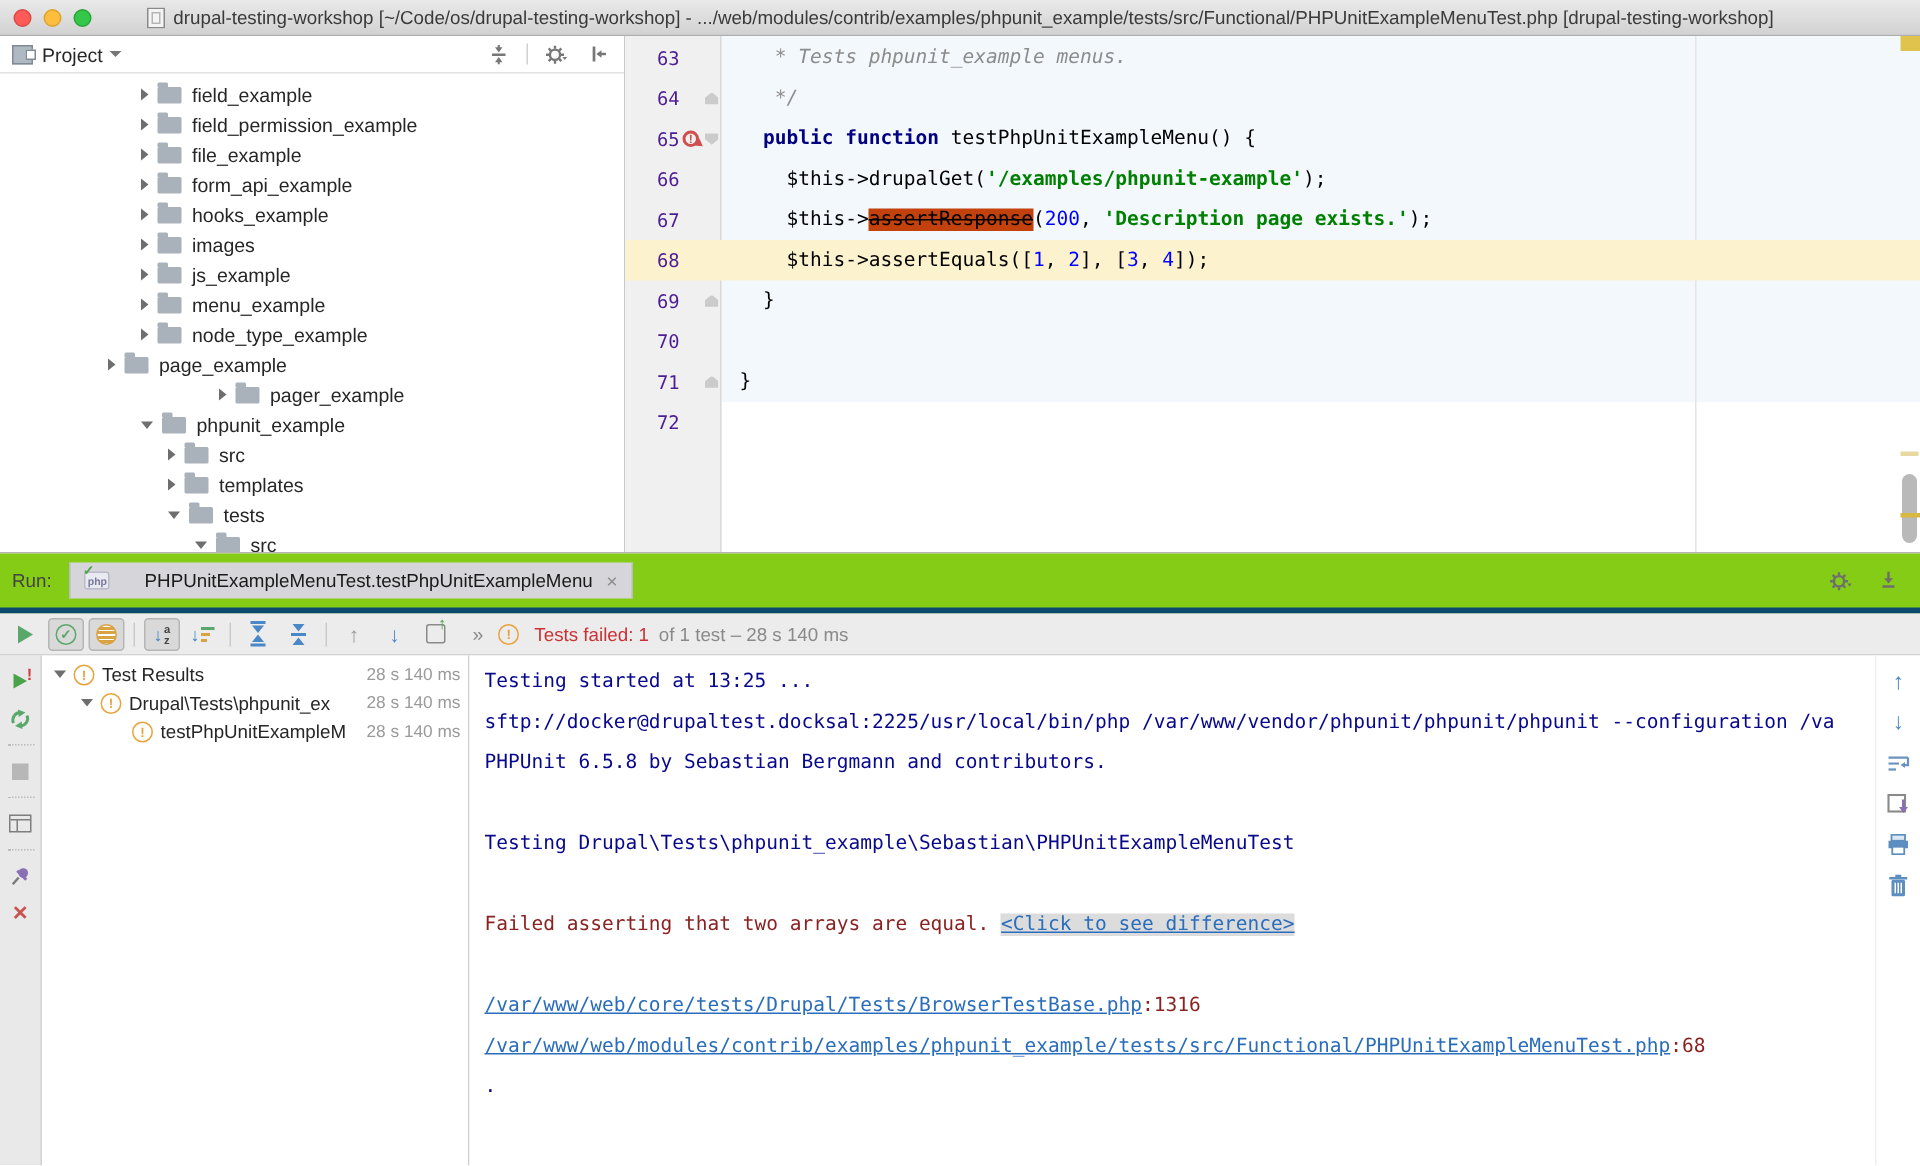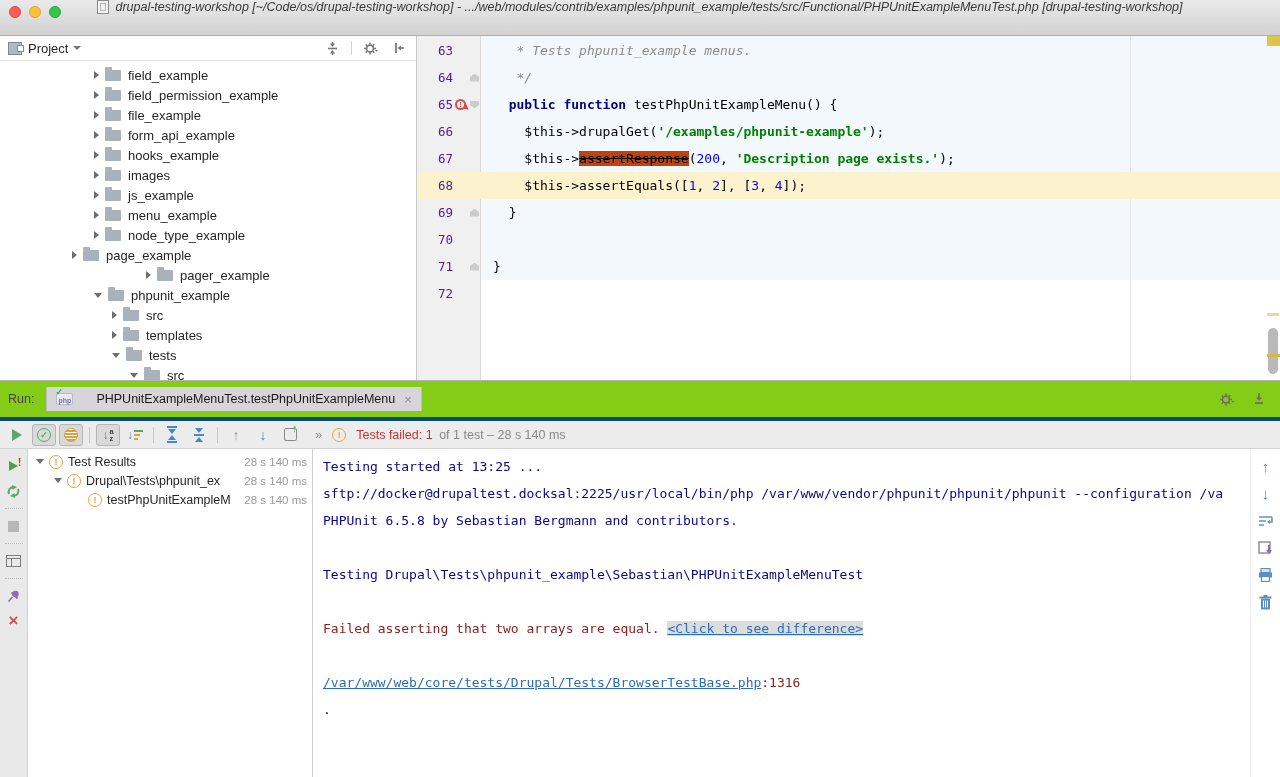--- a/index.html
+++ b/index.html
@@ -1,19 +1,19 @@
 <!DOCTYPE html>
 <html><head>
 <meta charset="utf-8">
 <style>
   *{margin:0;padding:0;box-sizing:border-box;}
   html,body{width:1280px;height:777px;overflow:hidden;font-family:"Liberation Sans",sans-serif;background:#fff;}
 
   
-  .titlebar{height:36px;background:linear-gradient(#e9e9e9,#d2d2d2);border-bottom:1px solid #aeaeae;display:flex;align-items:flex-start;position:relative;font-style:italic;}
+  .titlebar{height:24px;background:linear-gradient(#e9e9e9,#d2d2d2);border-bottom:1px solid #aeaeae;display:flex;align-items:center;position:relative;}
   .lights{position:absolute;left:9px;top:6px;display:flex;gap:8px;}
   .light{width:12px;height:12px;border-radius:50%;}
   .light.red{background:#fc5b57;border:1px solid #dd4744;}
   .light.yellow{background:#fdbe3f;border:1px solid #dfa32c;}
   .light.green{background:#34c84a;border:1px solid #28a538;}
   .titlewrap{margin:0 auto;display:flex;align-items:center;gap:6px;max-width:1180px;overflow:hidden;}
   .doc-icon{width:12px;height:14px;border:1px solid #8a8a8a;background:#f4f4f4;position:relative;flex:0 0 auto;}
   .doc-icon:before{content:"";position:absolute;inset:2px;border:1px solid #b5b5b5;}
   .wtitle{font-size:12.5px;color:#3a3a3a;white-space:nowrap;overflow:hidden;}
 
@@ -510,20 +510,21 @@
       <div class="clines" id="console-lines">
           <div class="cline"><span class="cl-out">Testing started at 13:25 ...</span></div>
           <div class="cline"><span class="cl-out">sftp://docker@drupaltest.docksal:2225/usr/local/bin/php /var/www/vendor/phpunit/phpunit/phpunit --configuration /va</span></div>
           <div class="cline"><span class="cl-out">PHPUnit 6.5.8 by Sebastian Bergmann and contributors.</span></div>
           <div class="cline"></div>
           <div class="cline"><span class="cl-out">Testing Drupal\Tests\phpunit_example\Sebastian\PHPUnitExampleMenuTest</span></div>
           <div class="cline"></div>
           <div class="cline"><span class="cl-err">Failed asserting that two arrays are equal. </span><span class="cl-link cl-chip">&lt;Click to see difference&gt;</span></div>
           <div class="cline"></div>
           <div class="cline"><span class="cl-link">/var/www/web/core/tests/Drupal/Tests/BrowserTestBase.php</span><span class="cl-ref">:1316</span></div>
+          <div class="cline"><span class="cl-link">/var/www/web/modules/contrib/examples/phpunit_example/tests/src/Functional/PHPUnitExampleMenuTest.php</span><span class="cl-ref">:68</span></div>
           <div class="cline"><span class="cl-out">.</span></div>
         </div>
       <div class="cicons">
         <span class="ci">
             <span class="blue-ar">↑</span>
           </span>
         <span class="ci">
             <span class="blue-ar">↓</span>
           </span>
         <span class="ci">

